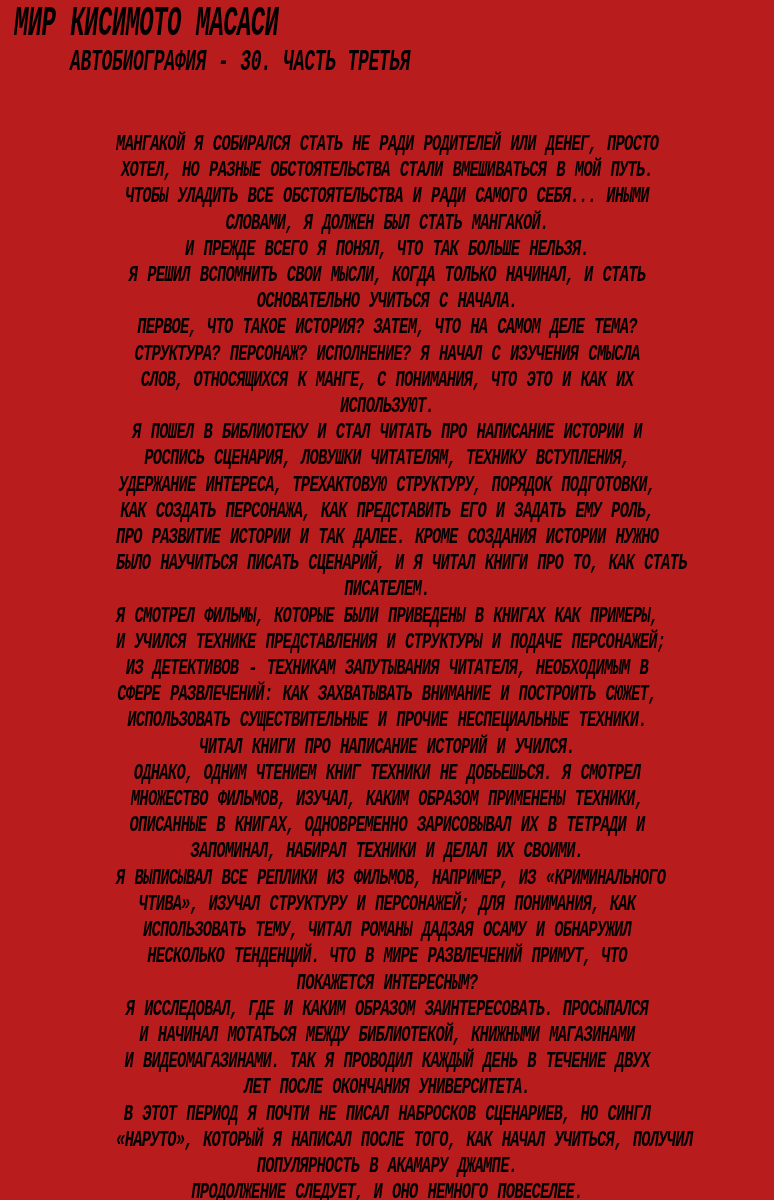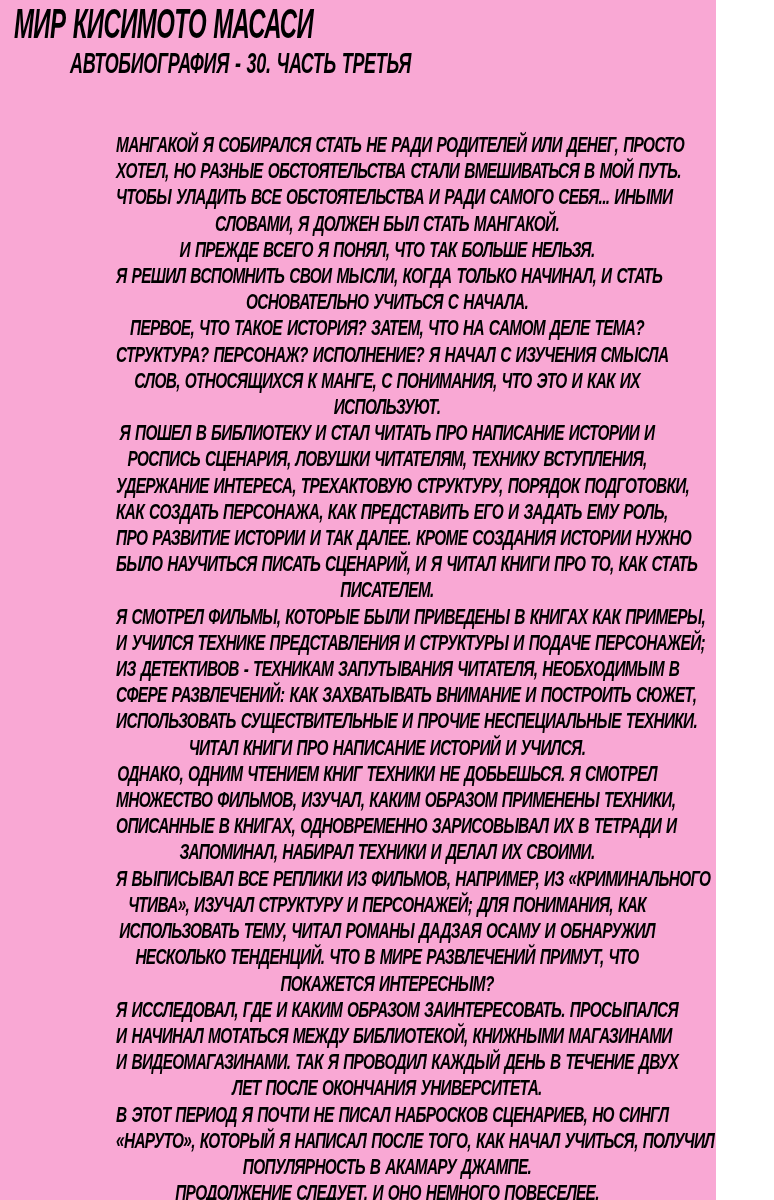--- a/index.html
+++ b/index.html
@@ -3,26 +3,26 @@
 <meta charset="utf-8">
 <style>
   html, body {
     margin: 0;
     padding: 0;
     background: #ffffff;
     overflow: hidden;
   }
   .page {
     position: relative;
-    width: 716px;
+    width: 774px;
     height: 1200px;
-    background: #f9a8d4;
+    background: #b91c1c;
     color: #000000;
     overflow: hidden;
-    font-family: Liberation Sans, sans-serif;
+    font-family: Liberation Mono, monospace;
     font-weight: bold;
     font-style: italic;
   }
   .title {
     margin: 2px 0 0 14px;
     font-size: 42px;
     line-height: 44px;
     letter-spacing: -1px;
     word-spacing: 2px;
     white-space: nowrap;

